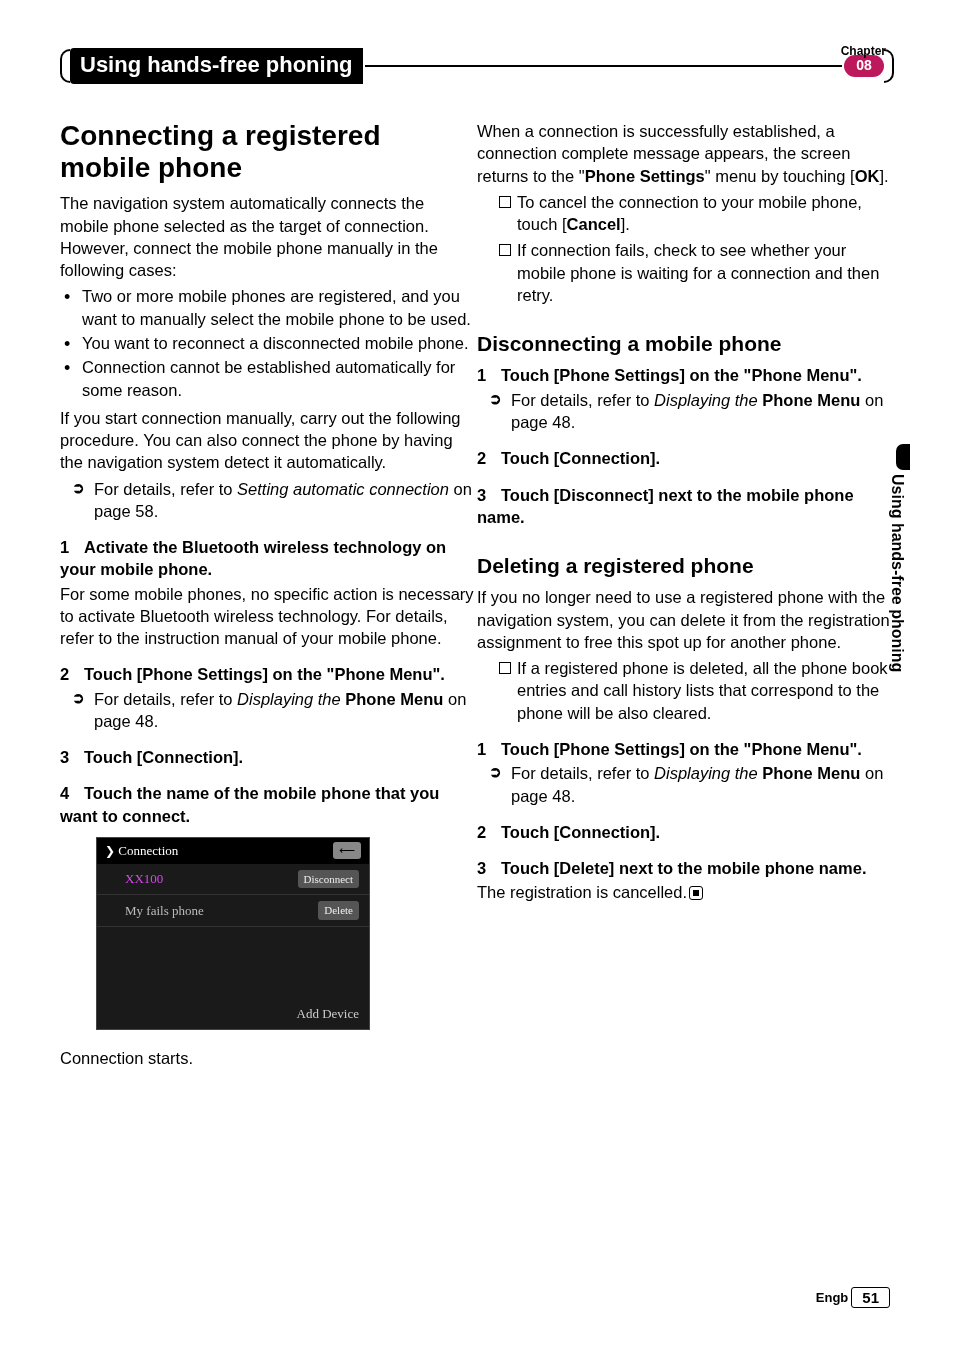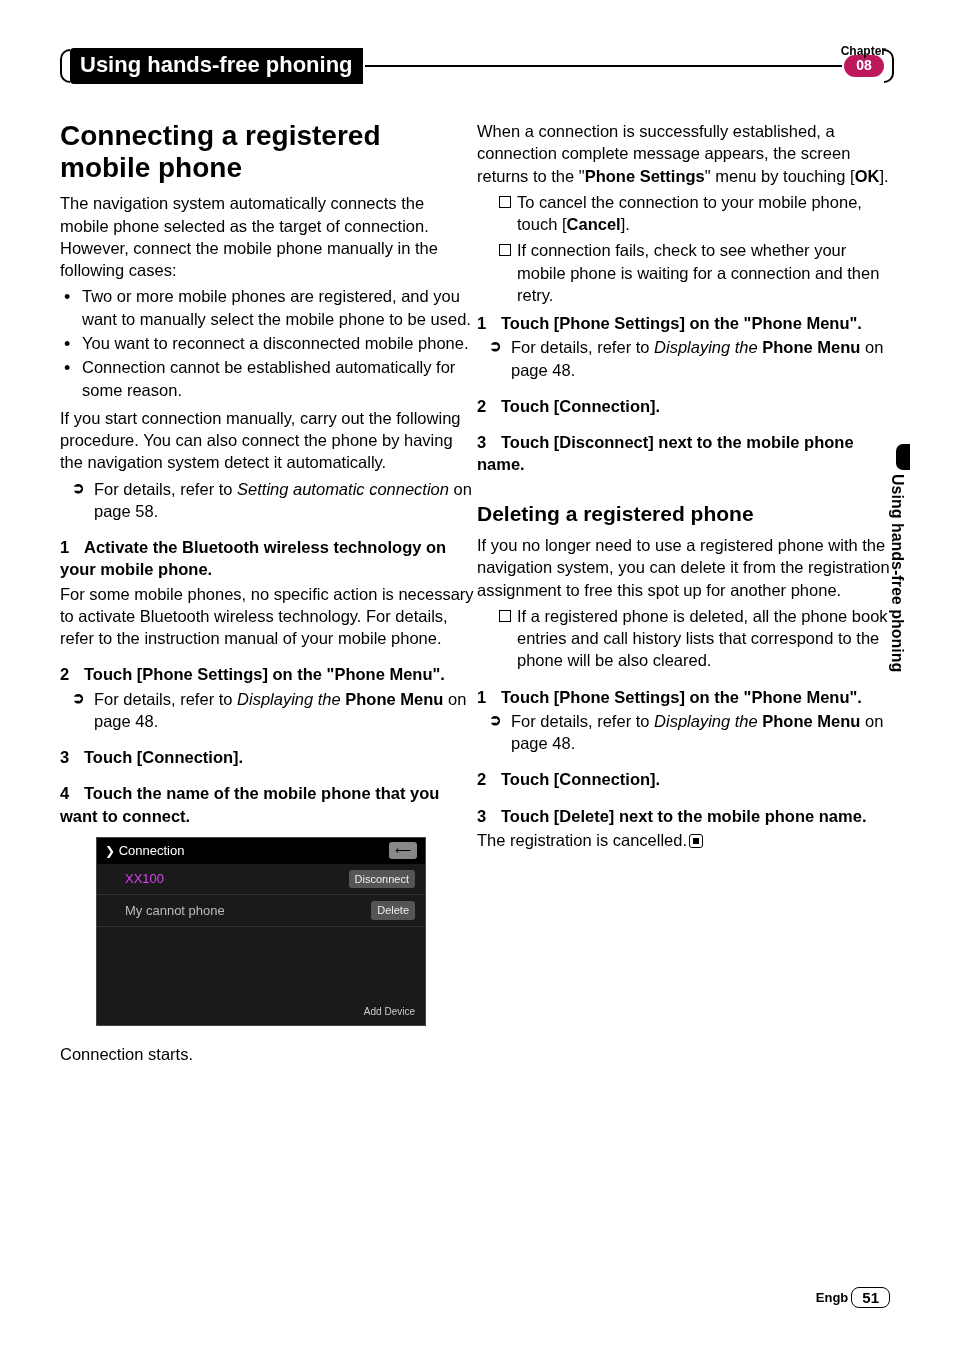--- a/index.html
+++ b/index.html
@@ -88,39 +88,40 @@
   .step .num { display:inline-block; width:24px;}
   .ital { font-style: italic; }
   .bold { font-weight: 700; }
   .end-square {
     display:inline-block; width:14px; height:14px; border:1.5px solid #000; border-radius:3px;
     vertical-align:-2px; margin-left:2px; position:relative;
   }
   .end-square::after{content:""; position:absolute; left:3px; top:3px; width:6px; height:6px; background:#000;}
   
   .shot {
-    width: 330px; margin: 10px 0 17px 36px;
+    width: 274px; margin: 10px 0 17px 36px;
     border: 1px solid #444; background:#1a1a1a; color:#ddd;
     font-size: 13px;
+    font-family: Liberation Serif, serif;
   }
   .shot .titlebar{
     display:flex; justify-content:space-between; align-items:center;
     background:#000; color:#fff; padding:4px 8px; font-size:13px;
   }
   .shot .titlebar .ticon{ font-size:12px;}
   .shot .back{ background:#888; color:#000; font-size:11px; padding:1px 6px; border-radius:3px;}
   .shot .row{
     display:flex; justify-content:space-between; align-items:center;
     padding:6px 10px; border-bottom:1px solid #333;
   }
   .shot .row .name{ color:#bbb; padding-left:18px;}
   .shot .row.first .name{ color:#d946ef;}
   .shot .row .btn{ background:#555; color:#eee; font-size:11px; padding:2px 6px; border-radius:3px;}
   .shot .filler{ height:72px;}
-  .shot .footer{ text-align:right; padding:6px 10px; color:#ccc; font-size:10px;}
+  .shot .footer{ text-align:right; padding:6px 10px; color:#ccc; font-size:13px;}
   
   .side-tab {
     position: absolute;
     right: 44px;
     top: 444px;
     width: 22px;
   }
   .side-tab .blob{
     width: 14px; height: 26px; background:#000; border-radius: 7px 0 0 7px; margin-left:8px; margin-bottom:4px;
   }
@@ -128,21 +129,21 @@
     writing-mode: vertical-rl;
     font-weight:700; font-size:16px;
   }
   
   .page-footer{
     position:absolute; bottom:44px; right:64px;
     display:flex; align-items:center; gap:3px;
     font-size:13px;
   }
   .page-footer .pn{
-    border:1.5px solid #000; border-radius:8px; padding:1px 10px; font-weight:700; font-size:15px;
+    border:1.5px solid #000; border-radius:3px; padding:1px 10px; font-weight:700; font-size:15px;
   }
 </style>
 </head>
 <body>
 
 <div class="chapter-label">Chapter</div>
 
 <div class="header-line">
   <span class="header-paren-left"></span>
   <span class="header-bar">Using hands-free phoning</span>
@@ -181,39 +182,40 @@
     <div class="shot">
       <div class="titlebar">
         <span><span class="ticon">❯</span> <span>Connection</span></span>
         <span class="back">⟵</span>
       </div>
       <div class="row first">
         <span class="name">XX100</span>
         <span class="btn">Disconnect</span>
       </div>
       <div class="row">
-        <span class="name">My cannot phone</span>
+        <span class="name">My fails phone</span>
         <span class="btn">Delete</span>
       </div>
       <div class="filler"></div>
       <div class="footer">Add Device</div>
     </div>
 
     <p style="margin-top:14px">Connection starts.</p>
   </div>
 
   <div class="col">
     <p>
       <span>When a connection is successfully established, a connection complete message appears, the screen returns to the "</span><span class="bold">Phone Settings</span><span>" menu by touching [</span><span class="bold">OK</span><span>].</span>
     </p>
     <p class="box-p">
       <span>To cancel the connection to your mobile phone, touch [</span><span class="bold">Cancel</span><span>].</span>
     </p>
     <p class="box-p">If connection fails, check to see whether your mobile phone is waiting for a connection and then retry.</p>
 
+    <h2 class="sub">Disconnecting a mobile phone</h2>
     <p class="step" style="margin-top:6px"><span class="num">1</span><span>Touch [Phone Settings] on the "Phone Menu".</span></p>
     <p class="pointer-p">
       <span>For details, refer to </span><span class="ital">Displaying the</span><span class="bold"> Phone Menu</span><span> on page 48.</span>
     </p>
     <p class="step"><span class="num">2</span><span>Touch [Connection].</span></p>
     <p class="step"><span class="num">3</span><span>Touch [Disconnect] next to the mobile phone name.</span></p>
 
     <h2 class="sub">Deleting a registered phone</h2>
     <p>If you no longer need to use a registered phone with the navigation system, you can delete it from the registration assignment to free this spot up for another phone.</p>
     <p class="box-p">If a registered phone is deleted, all the phone book entries and call history lists that correspond to the phone will be also cleared.</p>

